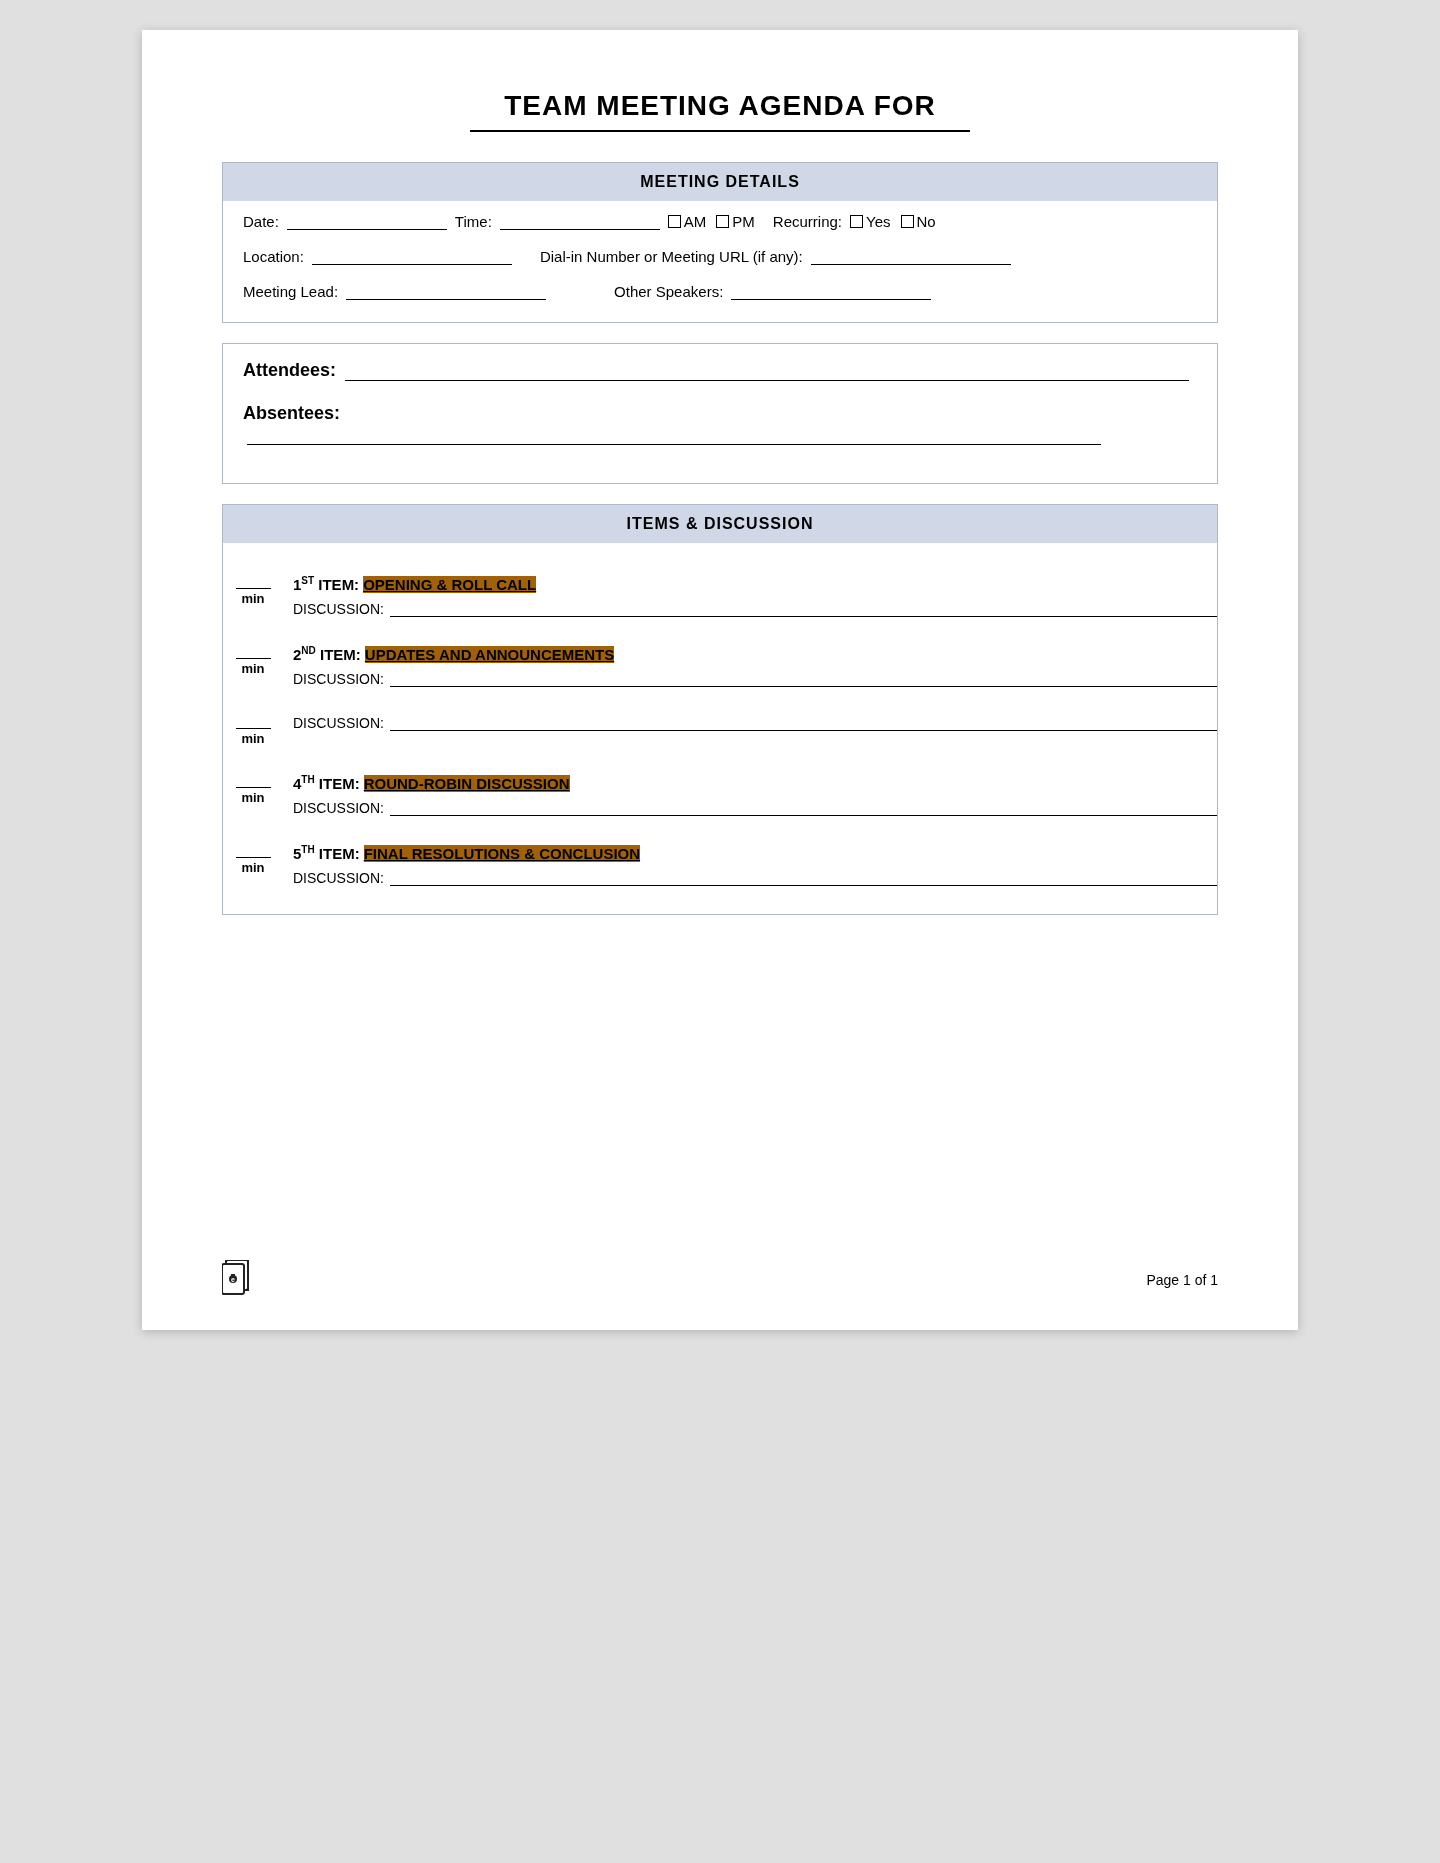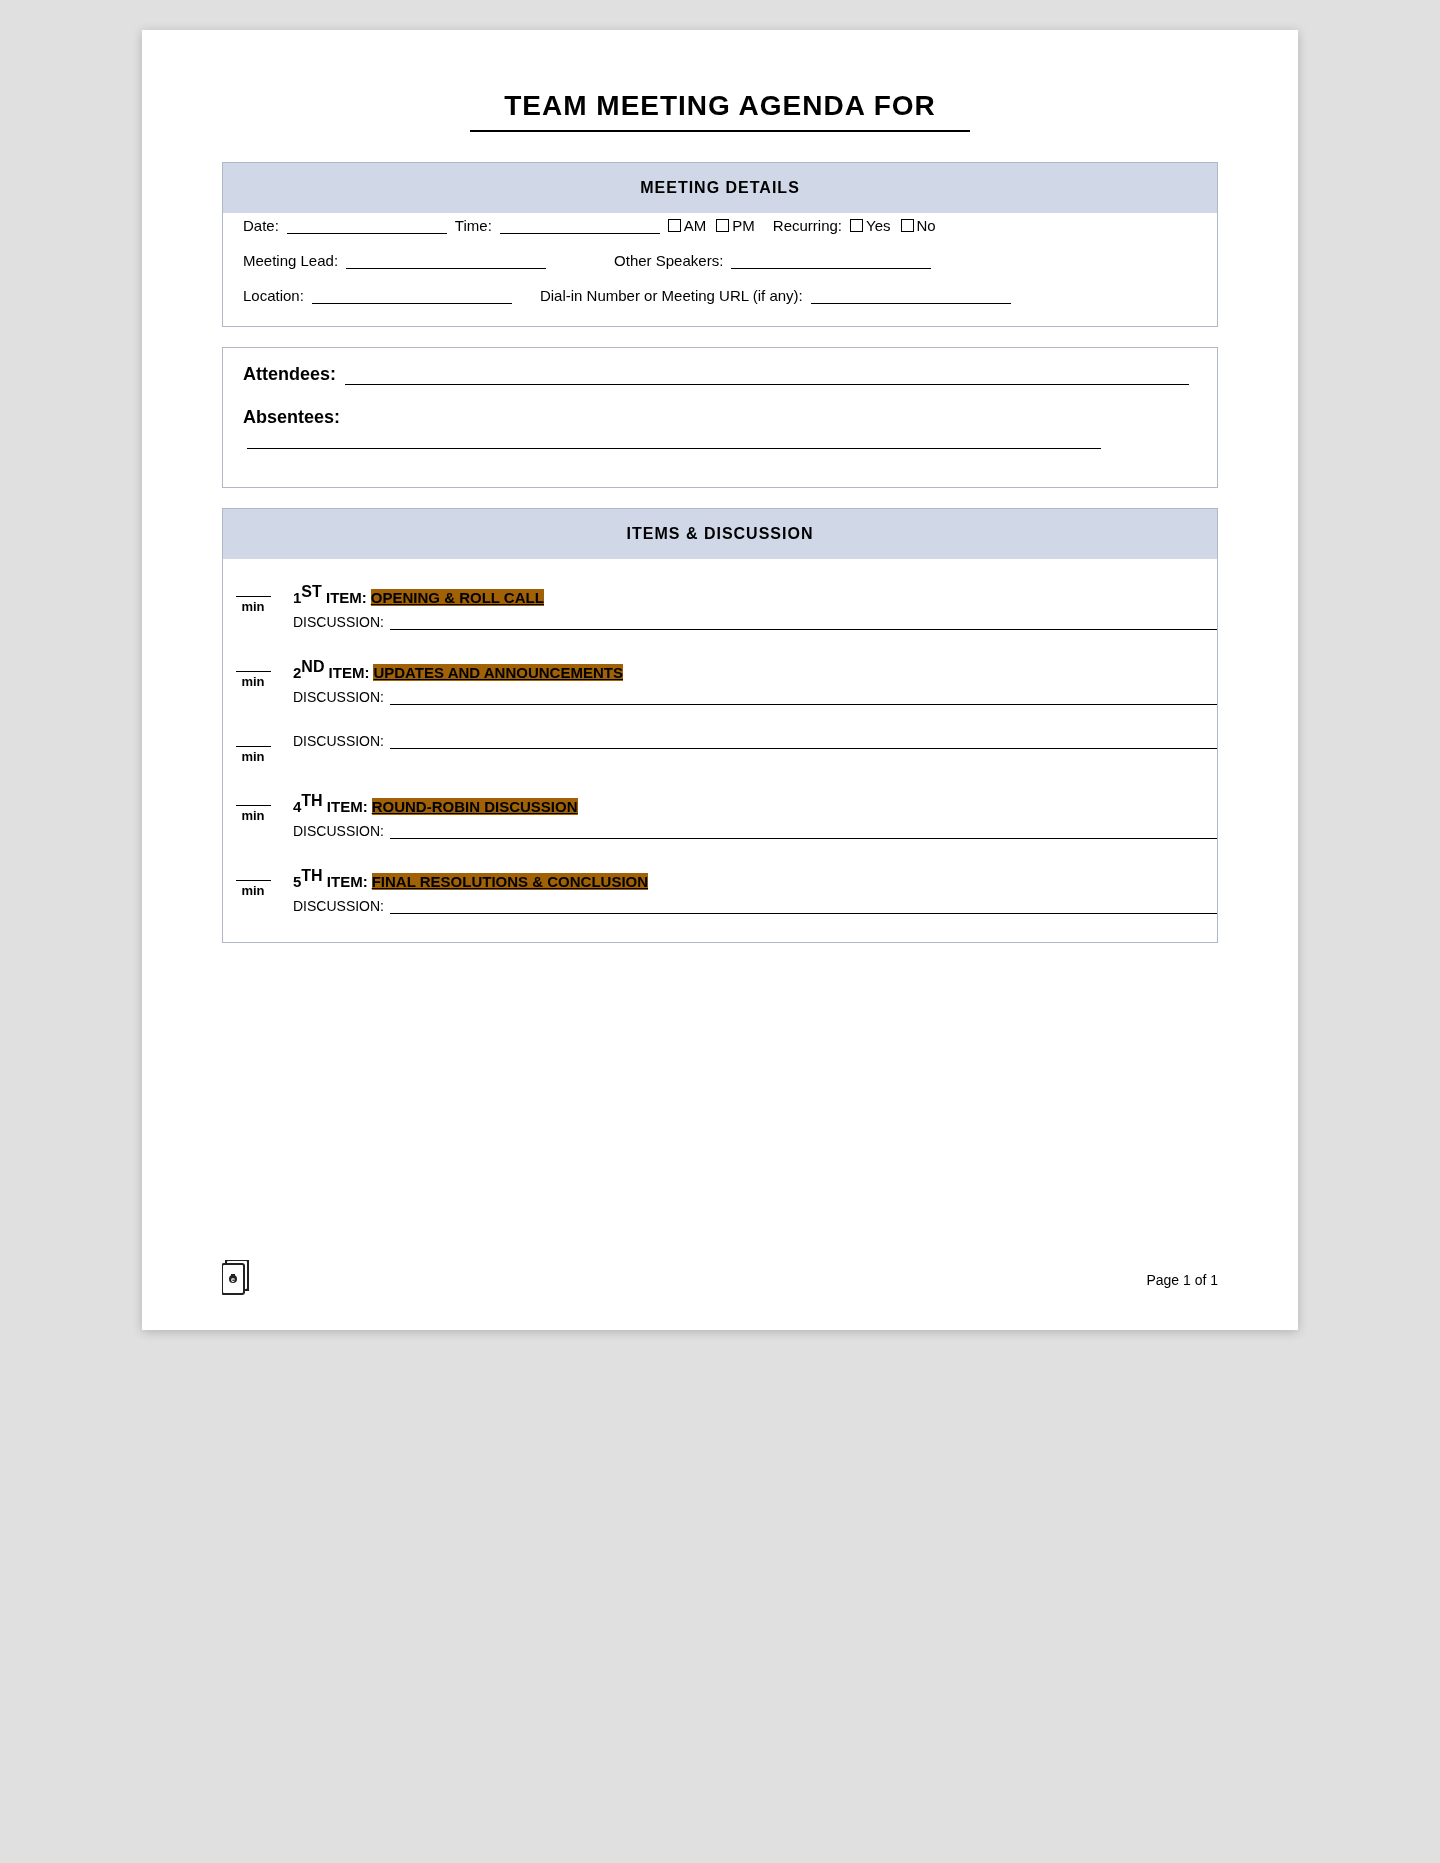--- a/index.html
+++ b/index.html
@@ -42,23 +42,23 @@
       border-top: 2px solid #000;
       margin: 0 auto 30px auto;
       display: block;
     }
 
     .section-header {
       background-color: #d0d8e8;
       text-align: center;
       font-weight: bold;
       font-size: 16px;
-      padding: 16px 0;
+      padding: 10px 0;
       letter-spacing: 1px;
-      margin-bottom: 0;
+      margin-bottom: 8px;
     }
 
     .section-box {
       border: 1px solid #b0b8c8;
       margin-bottom: 20px;
     }
 
     .section-content {
       padding: 4px 20px;
     }
@@ -181,21 +181,21 @@
       display: flex;
       align-items: baseline;
       gap: 4px;
     }
 
     .item-number {
       font-weight: bold;
     }
 
     .item-number sup {
-      font-size: 16px;
+      font-size: 10px;
       font-weight: bold;
     }
 
     .item-name {
       font-weight: bold;
       background-color: #a16207;
       color: #000;
       text-decoration: underline;
     }
 
@@ -266,30 +266,30 @@
             <span class="field-label">Yes</span>
           </span>
           <span class="checkbox-item" style="margin-left:6px;">
             <span class="checkbox-box"></span>
             <span class="field-label">No</span>
           </span>
         </span>
       </div>
 
       <div class="field-row">
+        <span class="field-label">Location:</span>
+        <span class="field-line field-line-medium"></span>
+        <span class="field-label" style="margin-left:20px;">Dial-in Number or Meeting URL (if any):</span>
+        <span class="field-line field-line-medium"></span>
+      </div>
+
+      <div class="field-row">
         <span class="field-label">Meeting Lead:</span>
         <span class="field-line field-line-medium"></span>
         <span class="field-label" style="margin-left:60px;">Other Speakers:</span>
-        <span class="field-line field-line-medium"></span>
-      </div>
-
-      <div class="field-row">
-        <span class="field-label">Location:</span>
-        <span class="field-line field-line-medium"></span>
-        <span class="field-label" style="margin-left:20px;">Dial-in Number or Meeting URL (if any):</span>
         <span class="field-line field-line-medium"></span>
       </div>
     </div>
   </div>
 
   <div class="section-box">
     <div class="attendance-section">
       <div class="attendance-row">
         <span class="attendance-label">Attendees:</span>
         <span class="attendance-line"></span>

